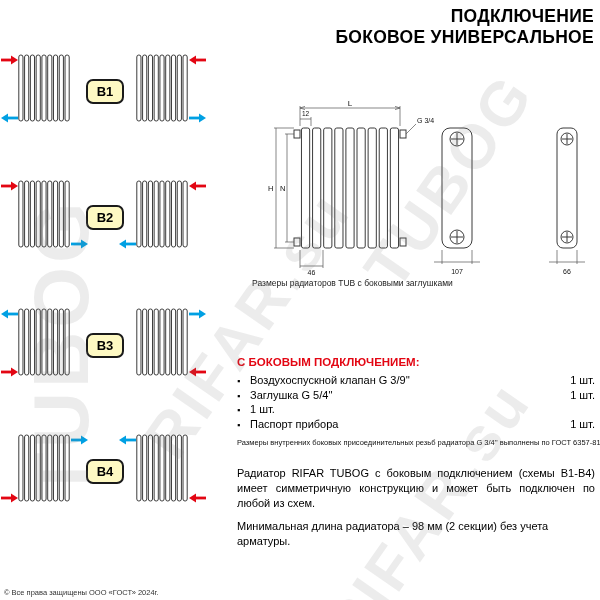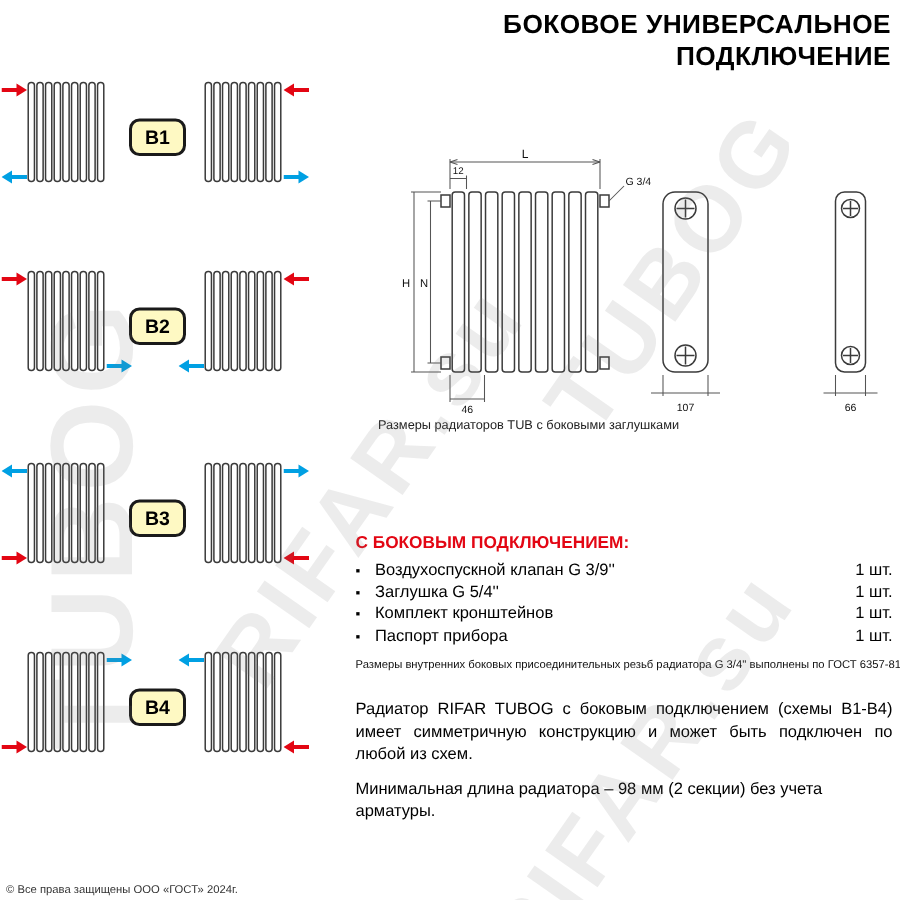--- a/index.html
+++ b/index.html
@@ -52,22 +52,22 @@
 <div class="page">
 
   <div id="watermarks" class="watermarks">
       <div class="wm" style="left: 16px; top: 500px; font-size: 78px; transform: rotate(-90deg);">TUBOG</div>
       <div class="wm" style="left: 130px; top: 430px; font-size: 62px; transform: rotate(-55deg);">RIFAR.su</div>
       <div class="wm" style="left: 350px; top: 260px; font-size: 62px; transform: rotate(-55deg);">TUBOG</div>
       <div class="wm" style="left: 310px; top: 620px; font-size: 62px; transform: rotate(-55deg);">RIFAR.su</div>
     </div>
 
   <div class="title">
+    <div>ПОДКЛЮЧЕНИЕ</div>
     <div>БОКОВОЕ УНИВЕРСАЛЬНОЕ</div>
-    <div>ПОДКЛЮЧЕНИЕ</div>
   </div>
 
   <div id="schemes">
       <div class="scheme-row" style="top: 2px;">
         <div class="rad" style="left: 18px; top: 8px;"><svg width="52" height="68">
             <g fill="#ffffff" stroke="#3b3b3b" stroke-width="1">
               <rect x="0.81" y="1" width="4.16" height="66" rx="2"></rect>
               <rect x="6.59" y="1" width="4.16" height="66" rx="2"></rect>
               <rect x="12.36" y="1" width="4.16" height="66" rx="2"></rect>
               <rect x="18.14" y="1" width="4.16" height="66" rx="2"></rect>
@@ -344,21 +344,20 @@
           <span class="equip-label">Воздухоспускной клапан G 3/9''</span>
           <span class="equip-qty">1 шт.</span>
         </div>
         <div class="equip-row">
           <span class="equip-bullet">▪</span>
           <span class="equip-label">Заглушка G 5/4''</span>
           <span class="equip-qty">1 шт.</span>
         </div>
         <div class="equip-row">
           <span class="equip-bullet">▪</span>
-          <span class="equip-label">Комплект кронштейнов</span>
           <span class="equip-qty">1 шт.</span>
         </div>
         <div class="equip-row">
           <span class="equip-bullet">▪</span>
           <span class="equip-label">Паспорт прибора</span>
           <span class="equip-qty">1 шт.</span>
         </div>
       </div>
     <div class="equip-note">Размеры внутренних боковых присоединительных резьб радиатора G 3/4'' выполнены по ГОСТ 6357-81.</div>
   </div>

